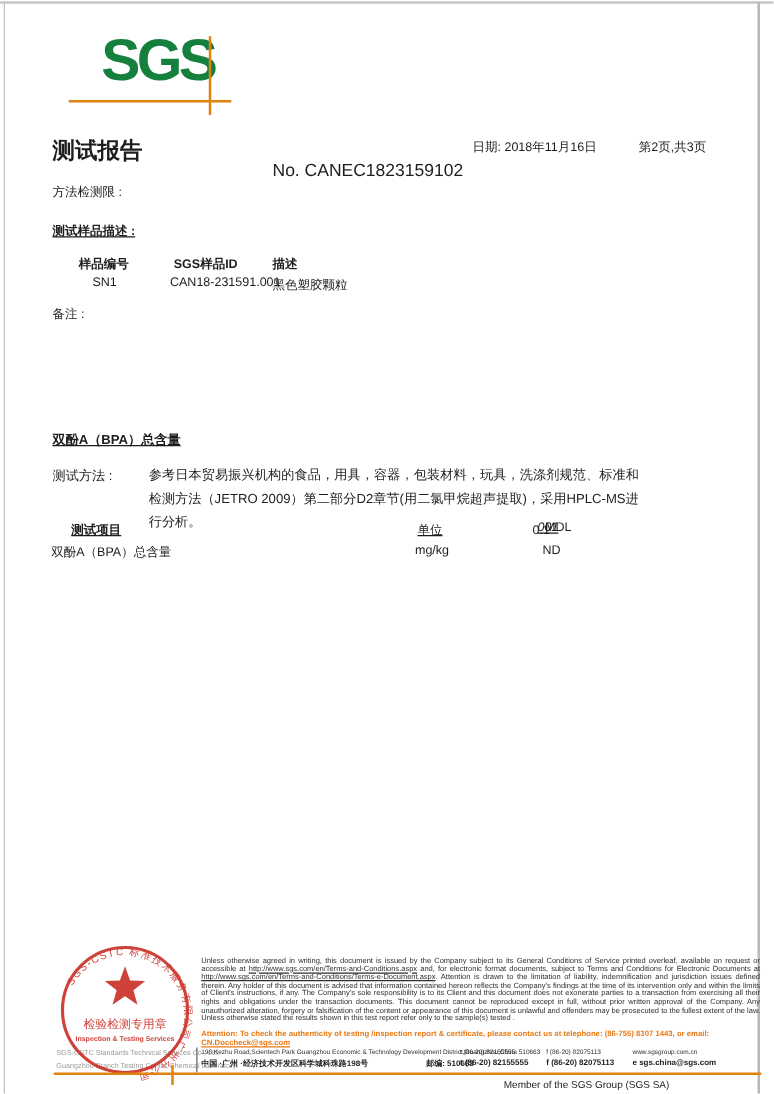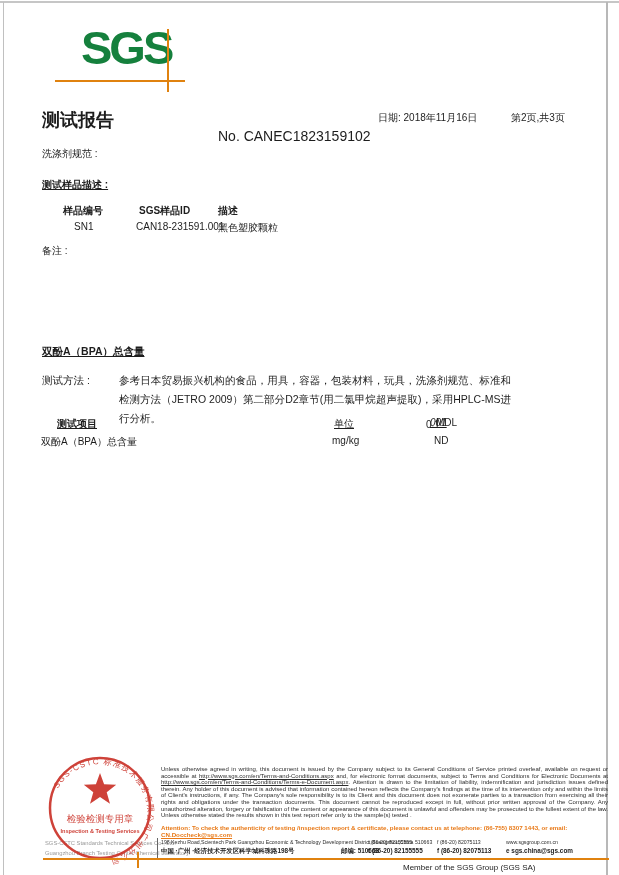--- a/index.html
+++ b/index.html
@@ -80,21 +80,21 @@
 
   <div class="abs logo">SGS</div>
   <div class="abs logo-underline"></div>
   <div class="abs logo-vline"></div>
 
   <div class="abs doc-title">测试报告</div>
   <div class="abs report-no">No. CANEC1823159102</div>
   <div class="abs report-date">日期: 2018年11月16日</div>
   <div class="abs page-info">第2页,共3页</div>
 
-  <div class="abs body-10 results-label">洗涤剂规范 :</div>
+  <div class="abs body-10 results-label">方法检测限 :</div>
 
   <div class="abs body-10 sample-heading">测试样品描述 :</div>
   <div class="abs body-10 st-h1">样品编号</div>
   <div class="abs body-10 st-h2">SGS样品ID</div>
   <div class="abs body-10 st-h3">描述</div>
   <div class="abs body-10 st-r1">SN1</div>
   <div class="abs body-10 st-r2">CAN18-231591.001</div>
   <div class="abs body-10 st-r3">黑色塑胶颗粒</div>
 
   <div class="abs body-10 remarks-heading">备注 :</div>

